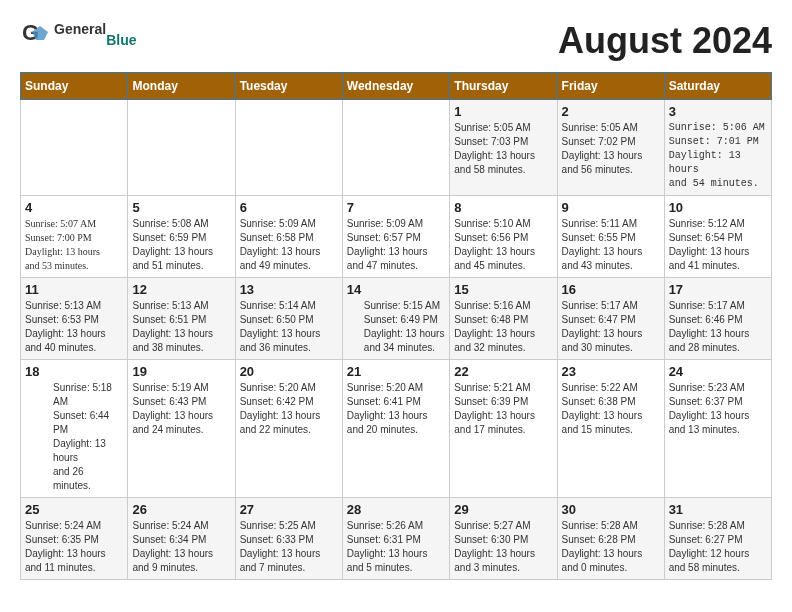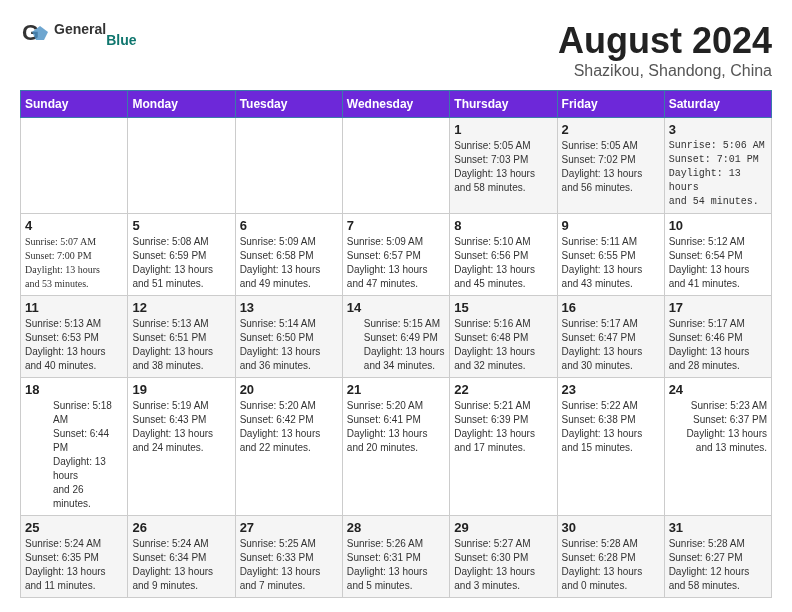--- a/index.html
+++ b/index.html
@@ -45,21 +45,21 @@
     .location {
       font-size: 16px;
       color: #555;
     }
     .calendar {
       width: 100%;
       border-collapse: collapse;
       font-size: 11px;
     }
     .calendar thead th {
-      background: #6d28d9;
+      background: #a16207;
       color: #fff;
       padding: 6px 4px;
       text-align: left;
       font-size: 12px;
       font-weight: bold;
       border: 1px solid #3a7aaa;
     }
     .calendar tbody td {
       border: 1px solid #ccc;
       vertical-align: top;
@@ -98,21 +98,20 @@
       <text x="2" y="20" font-size="22" fill="#333" font-weight="bold">G</text>
       <polygon points="20,6 28,12 24,20 16,20 12,12" fill="#4a90c4" opacity="0.8"></polygon>
     </svg>
     <div class="logo-text">
       <span>General</span>
       <span>Blue</span>
     </div>
   </div>
   <div class="title-block">
     <div class="month-year">August 2024</div>
-    <div class="location">Shazikou, Shandong, China</div>
   </div>
 </div>
 
 <table class="calendar">
   <thead>
     <tr id="header-row">
         <th>Sunday</th>
         <th>Monday</th>
         <th>Tuesday</th>
         <th>Wednesday</th>
@@ -289,21 +288,21 @@
         </td>
         <td>
           <div class="day-num">23</div>
           <div class="cell-content" style="white-space: pre-line;">Sunrise: 5:22 AM
 Sunset: 6:38 PM
 Daylight: 13 hours
 and 15 minutes.</div>
         </td>
         <td>
           <div class="day-num">24</div>
-          <div class="cell-content" style="white-space: pre-line; text-align: right;">Sunrise: 5:23 AM
+          <div class="cell-content" style="white-space: pre-line;">Sunrise: 5:23 AM
 Sunset: 6:37 PM
 Daylight: 13 hours
 and 13 minutes.</div>
         </td>
       </tr>
       <tr>
         <td>
           <div class="day-num">25</div>
           <div class="cell-content" style="white-space: pre-line;">Sunrise: 5:24 AM
 Sunset: 6:35 PM

